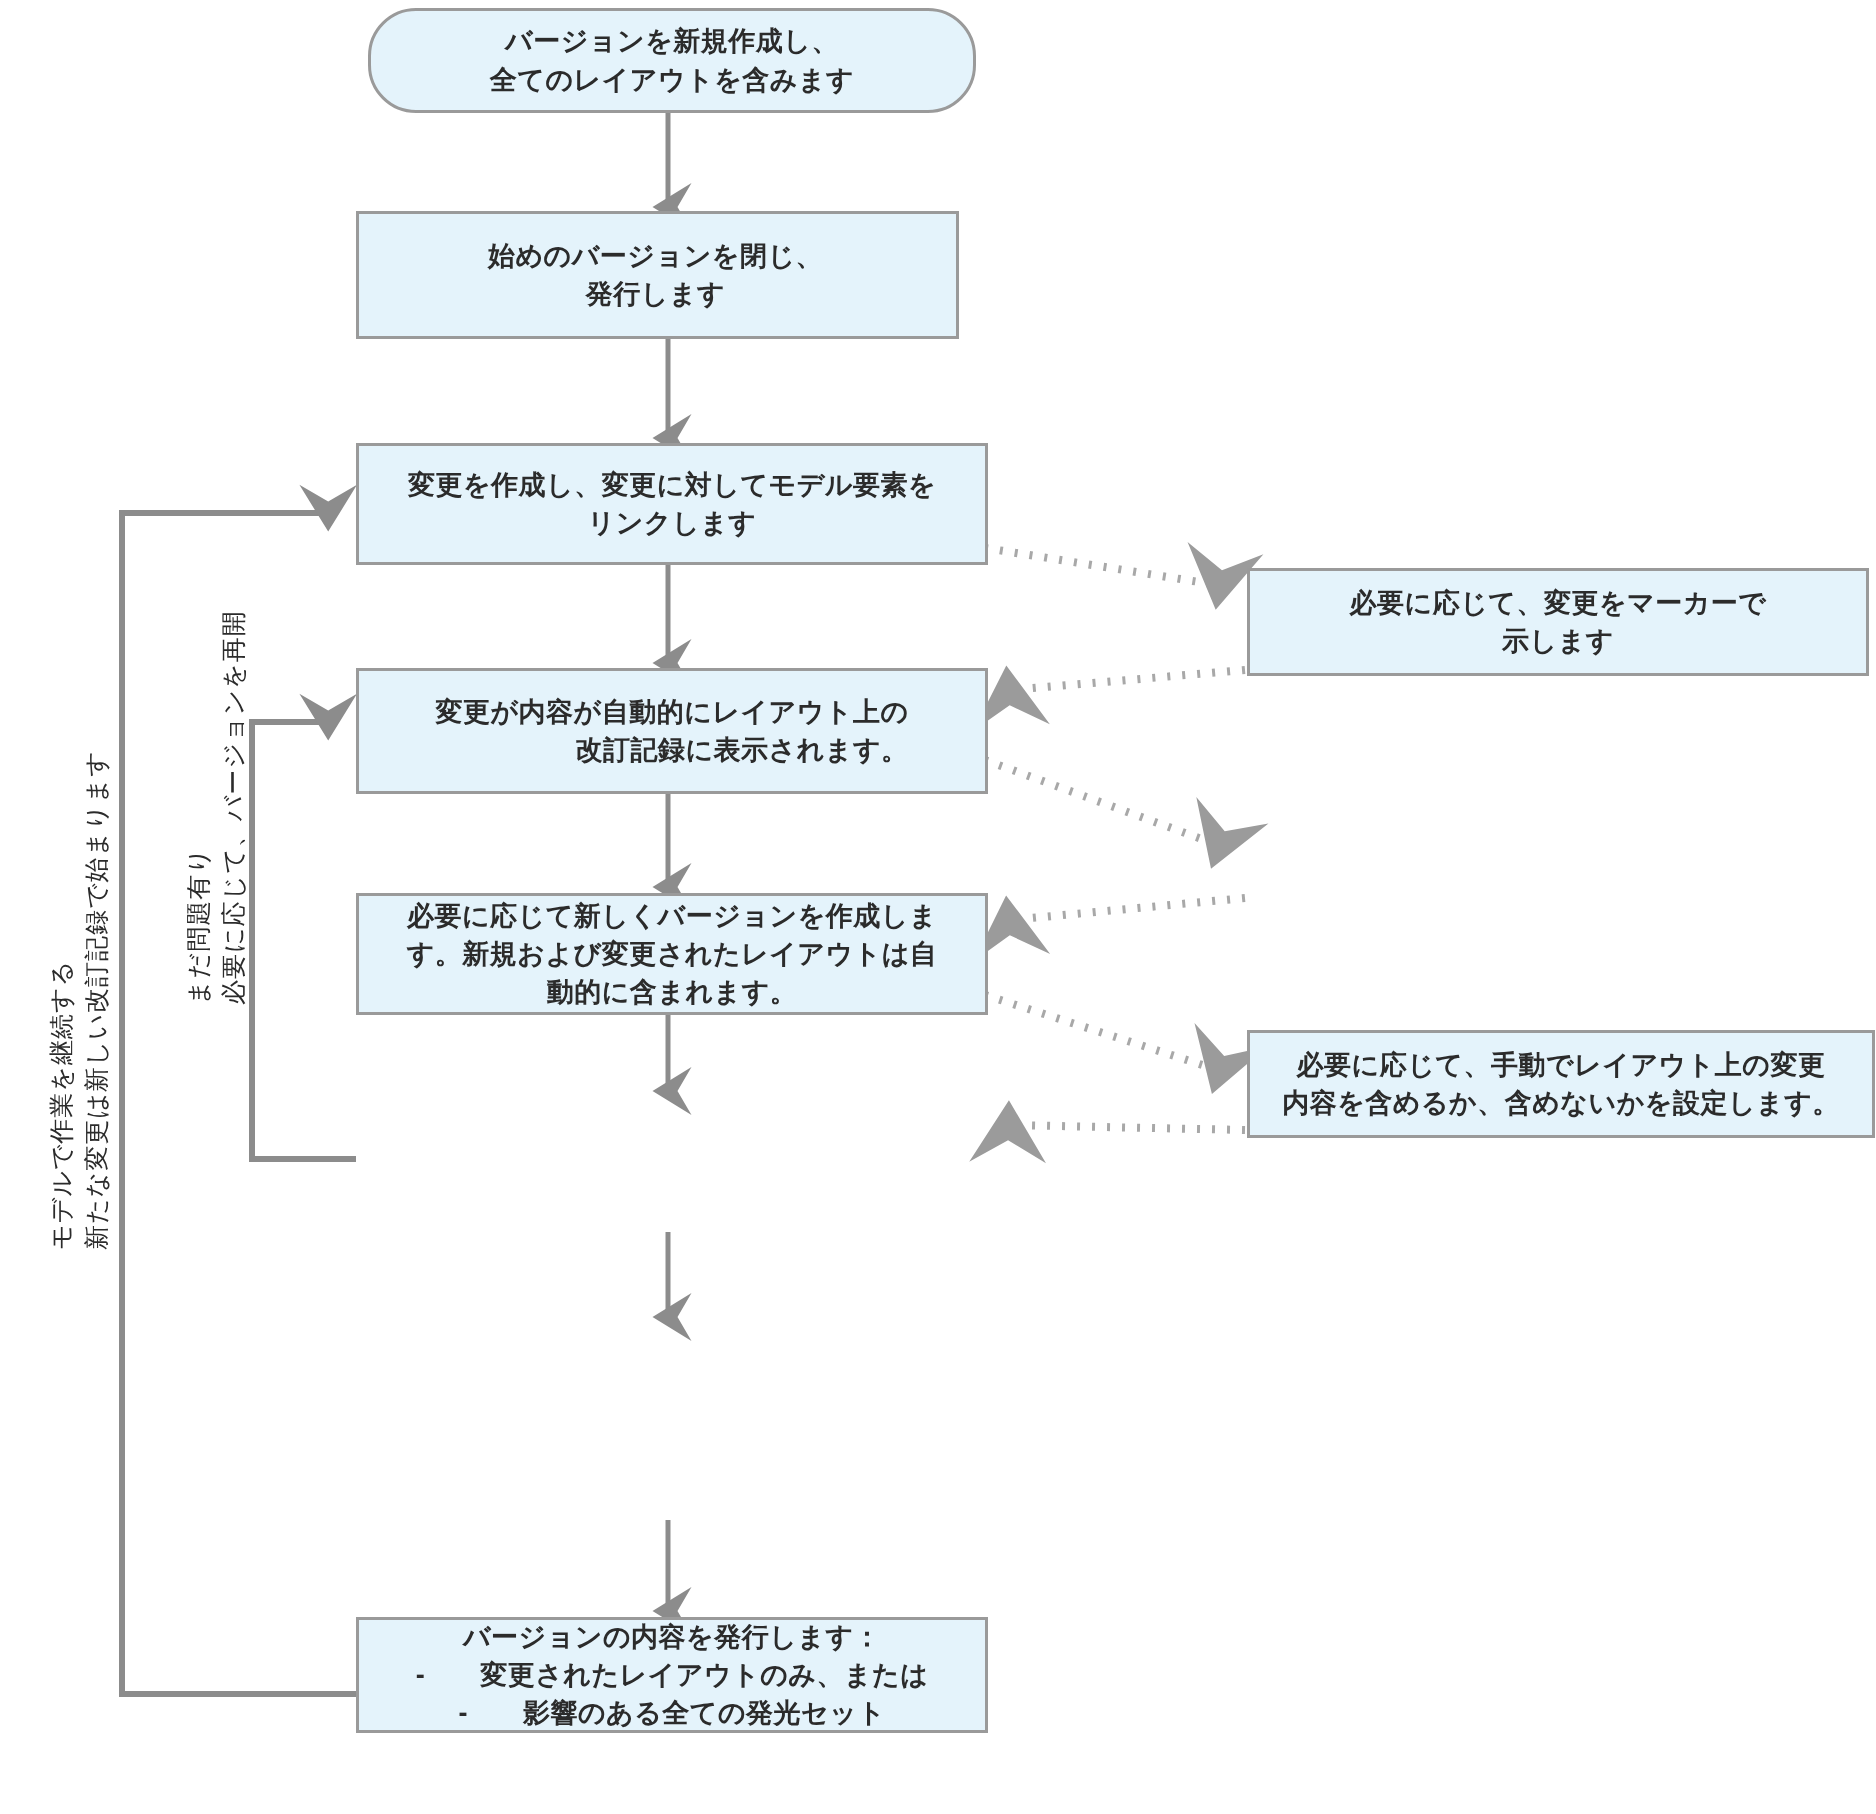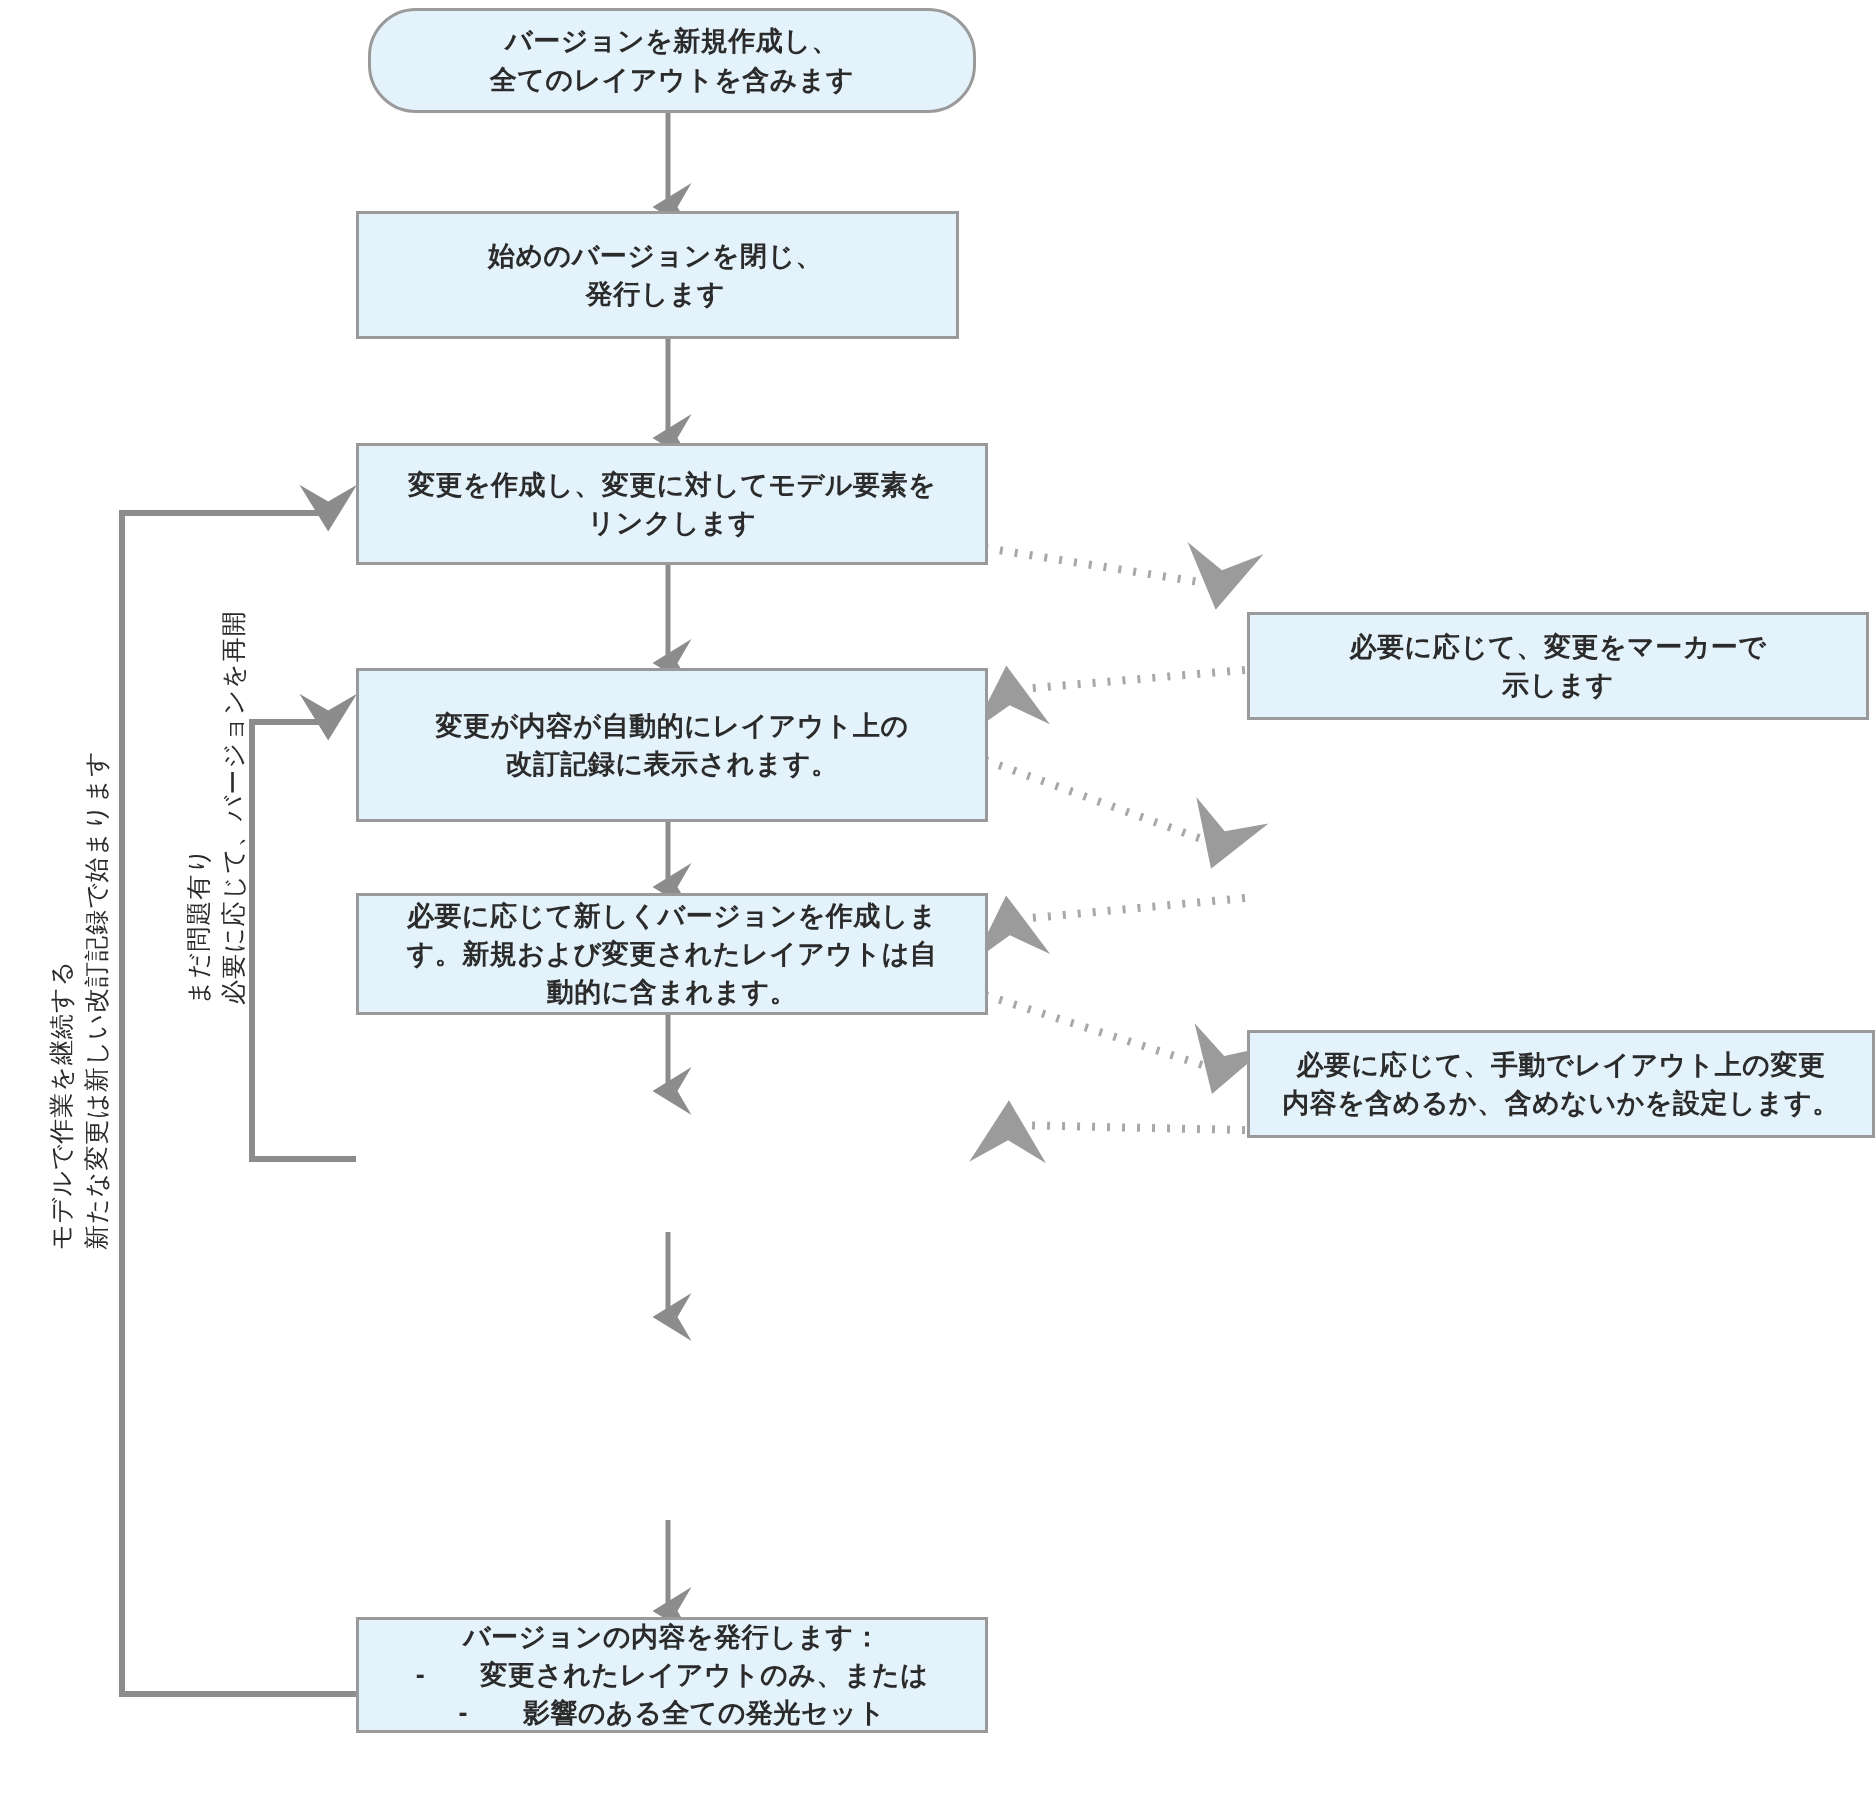--- a/index.html
+++ b/index.html
@@ -116,34 +116,34 @@
 
   <div class="node terminator" style="left:368px; top:8px; width:608px; height:105px;">バージョンを新規作成し、
 全てのレイアウトを含みます</div>
 
   <div class="node" style="left:356px; top:211px; width:603px; height:128px;padding-left:10px;">始めのバージョンを閉じ、
 発行します</div>
 
   <div class="node" style="left:356px; top:443px; width:632px; height:122px;">変更を作成し、変更に対してモデル要素を
 リンクします</div>
 
-  <div class="node" style="left:356px; top:668px; width:632px; height:154px;">変更が内容が自動的にレイアウト上の
+  <div class="node" style="left:356px; top:668px; width:632px; height:126px;text-align:right;">変更が内容が自動的にレイアウト上の
 改訂記録に表示されます。</div>
 
   <div class="node" style="left:356px; top:893px; width:632px; height:122px;">必要に応じて新しくバージョンを作成しま
 す。新規および変更されたレイアウトは自
 動的に含まれます。</div>
 
 
 
   <div class="node" style="left:356px; top:1617px; width:632px; height:116px;">バージョンの内容を発行します：
 -　　変更されたレイアウトのみ、または
 -　　影響のある全ての発光セット</div>
 
-  <div class="node" style="left:1247px; top:568px; width:622px; height:108px;margin-top:44px;">必要に応じて、変更をマーカーで
+  <div class="node" style="left:1247px; top:568px; width:622px; height:108px;">必要に応じて、変更をマーカーで
 示します</div>
 
 
   <div class="node" style="left:1247px; top:1030px; width:628px; height:108px;">必要に応じて、手動でレイアウト上の変更
 内容を含めるか、含めないかを設定します。</div>
 
   <div class="vlabel" style="left:45px; top:1250px;">モデルで作業を継続する</div>
   <div class="vlabel" style="left:80px; top:1250px;">新たな変更は新しい改訂記録で始まります</div>
 
   <div class="vlabel" style="left:182px; top:1005px;">まだ問題有り</div>

